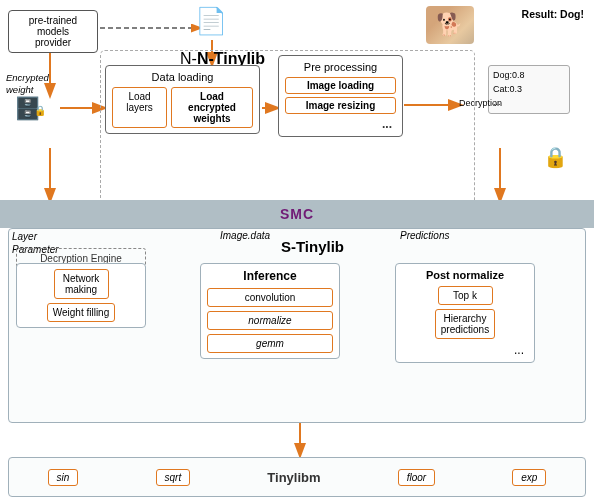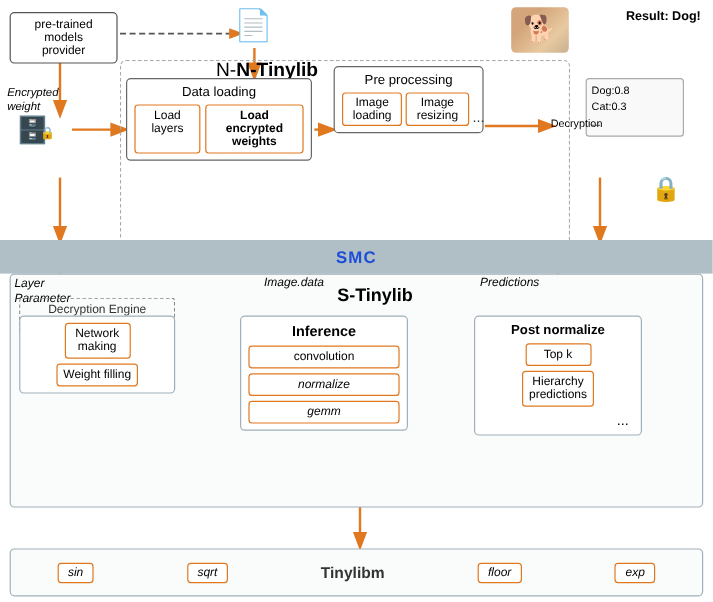--- a/index.html
+++ b/index.html
@@ -119,23 +119,24 @@
       padding: 5px 6px;
       background: #fff;
     }
     .pre-processing-title {
       text-align: center;
       font-size: 11px;
       margin-bottom: 4px;
     }
     .pre-processing-items {
       display: flex;
-      flex-direction: row;
+      flex-direction: column;
       align-items: flex-end;
       gap: 3px;
+      font-weight: bold;
     }
     .pre-item-box {
       border: 1px solid #e07820;
       border-radius: 3px;
       padding: 2px 8px;
       font-size: 10px;
       text-align: center;
       background: #fff;
       width: 100%;
     }
@@ -161,21 +162,21 @@
       top: 200px; left: 0; right: 0;
       height: 28px;
       background: #b0bec5;
       display: flex;
       align-items: center;
       justify-content: center;
     }
     .smc-label {
       font-size: 14px;
       font-weight: bold;
-      color: #1d4ed8;
+      color: #701a75;
       letter-spacing: 1px;
     }
 
     
     .s-tinylib-area {
       position: absolute;
       top: 228px; left: 8px; right: 8px;
       height: 195px;
       border: 1.5px solid #a0b0ba;
       border-radius: 4px;

